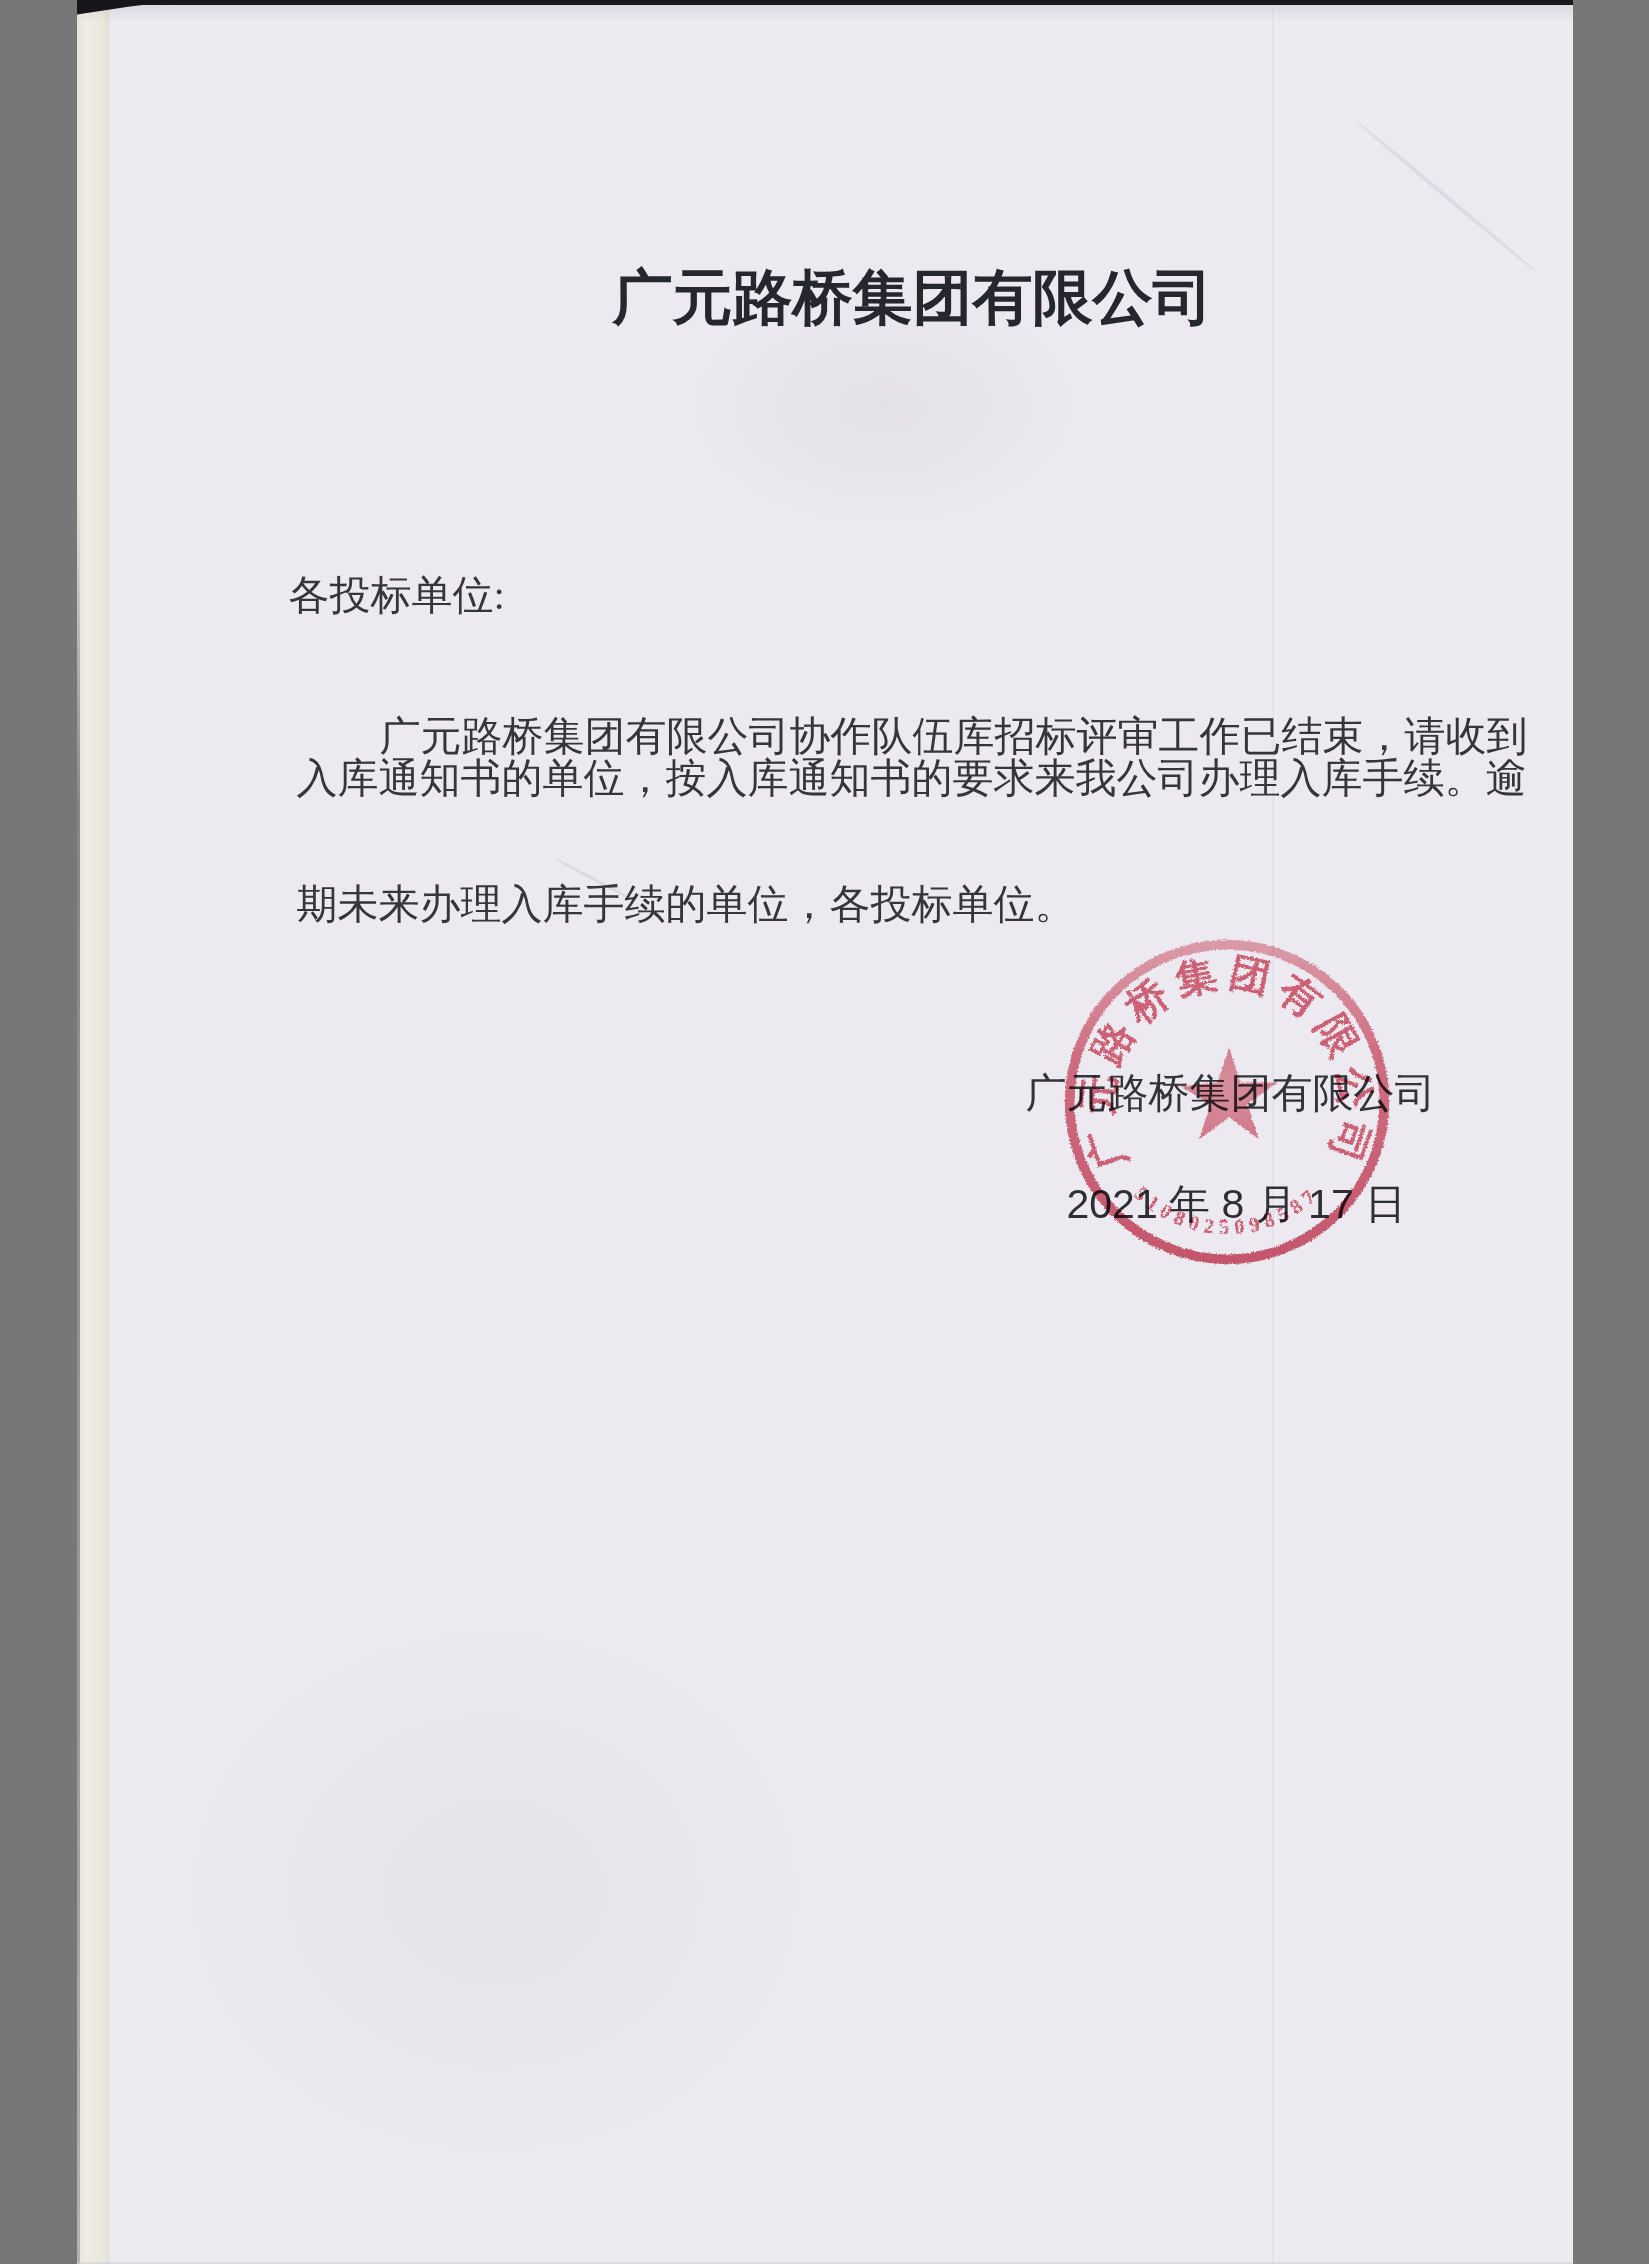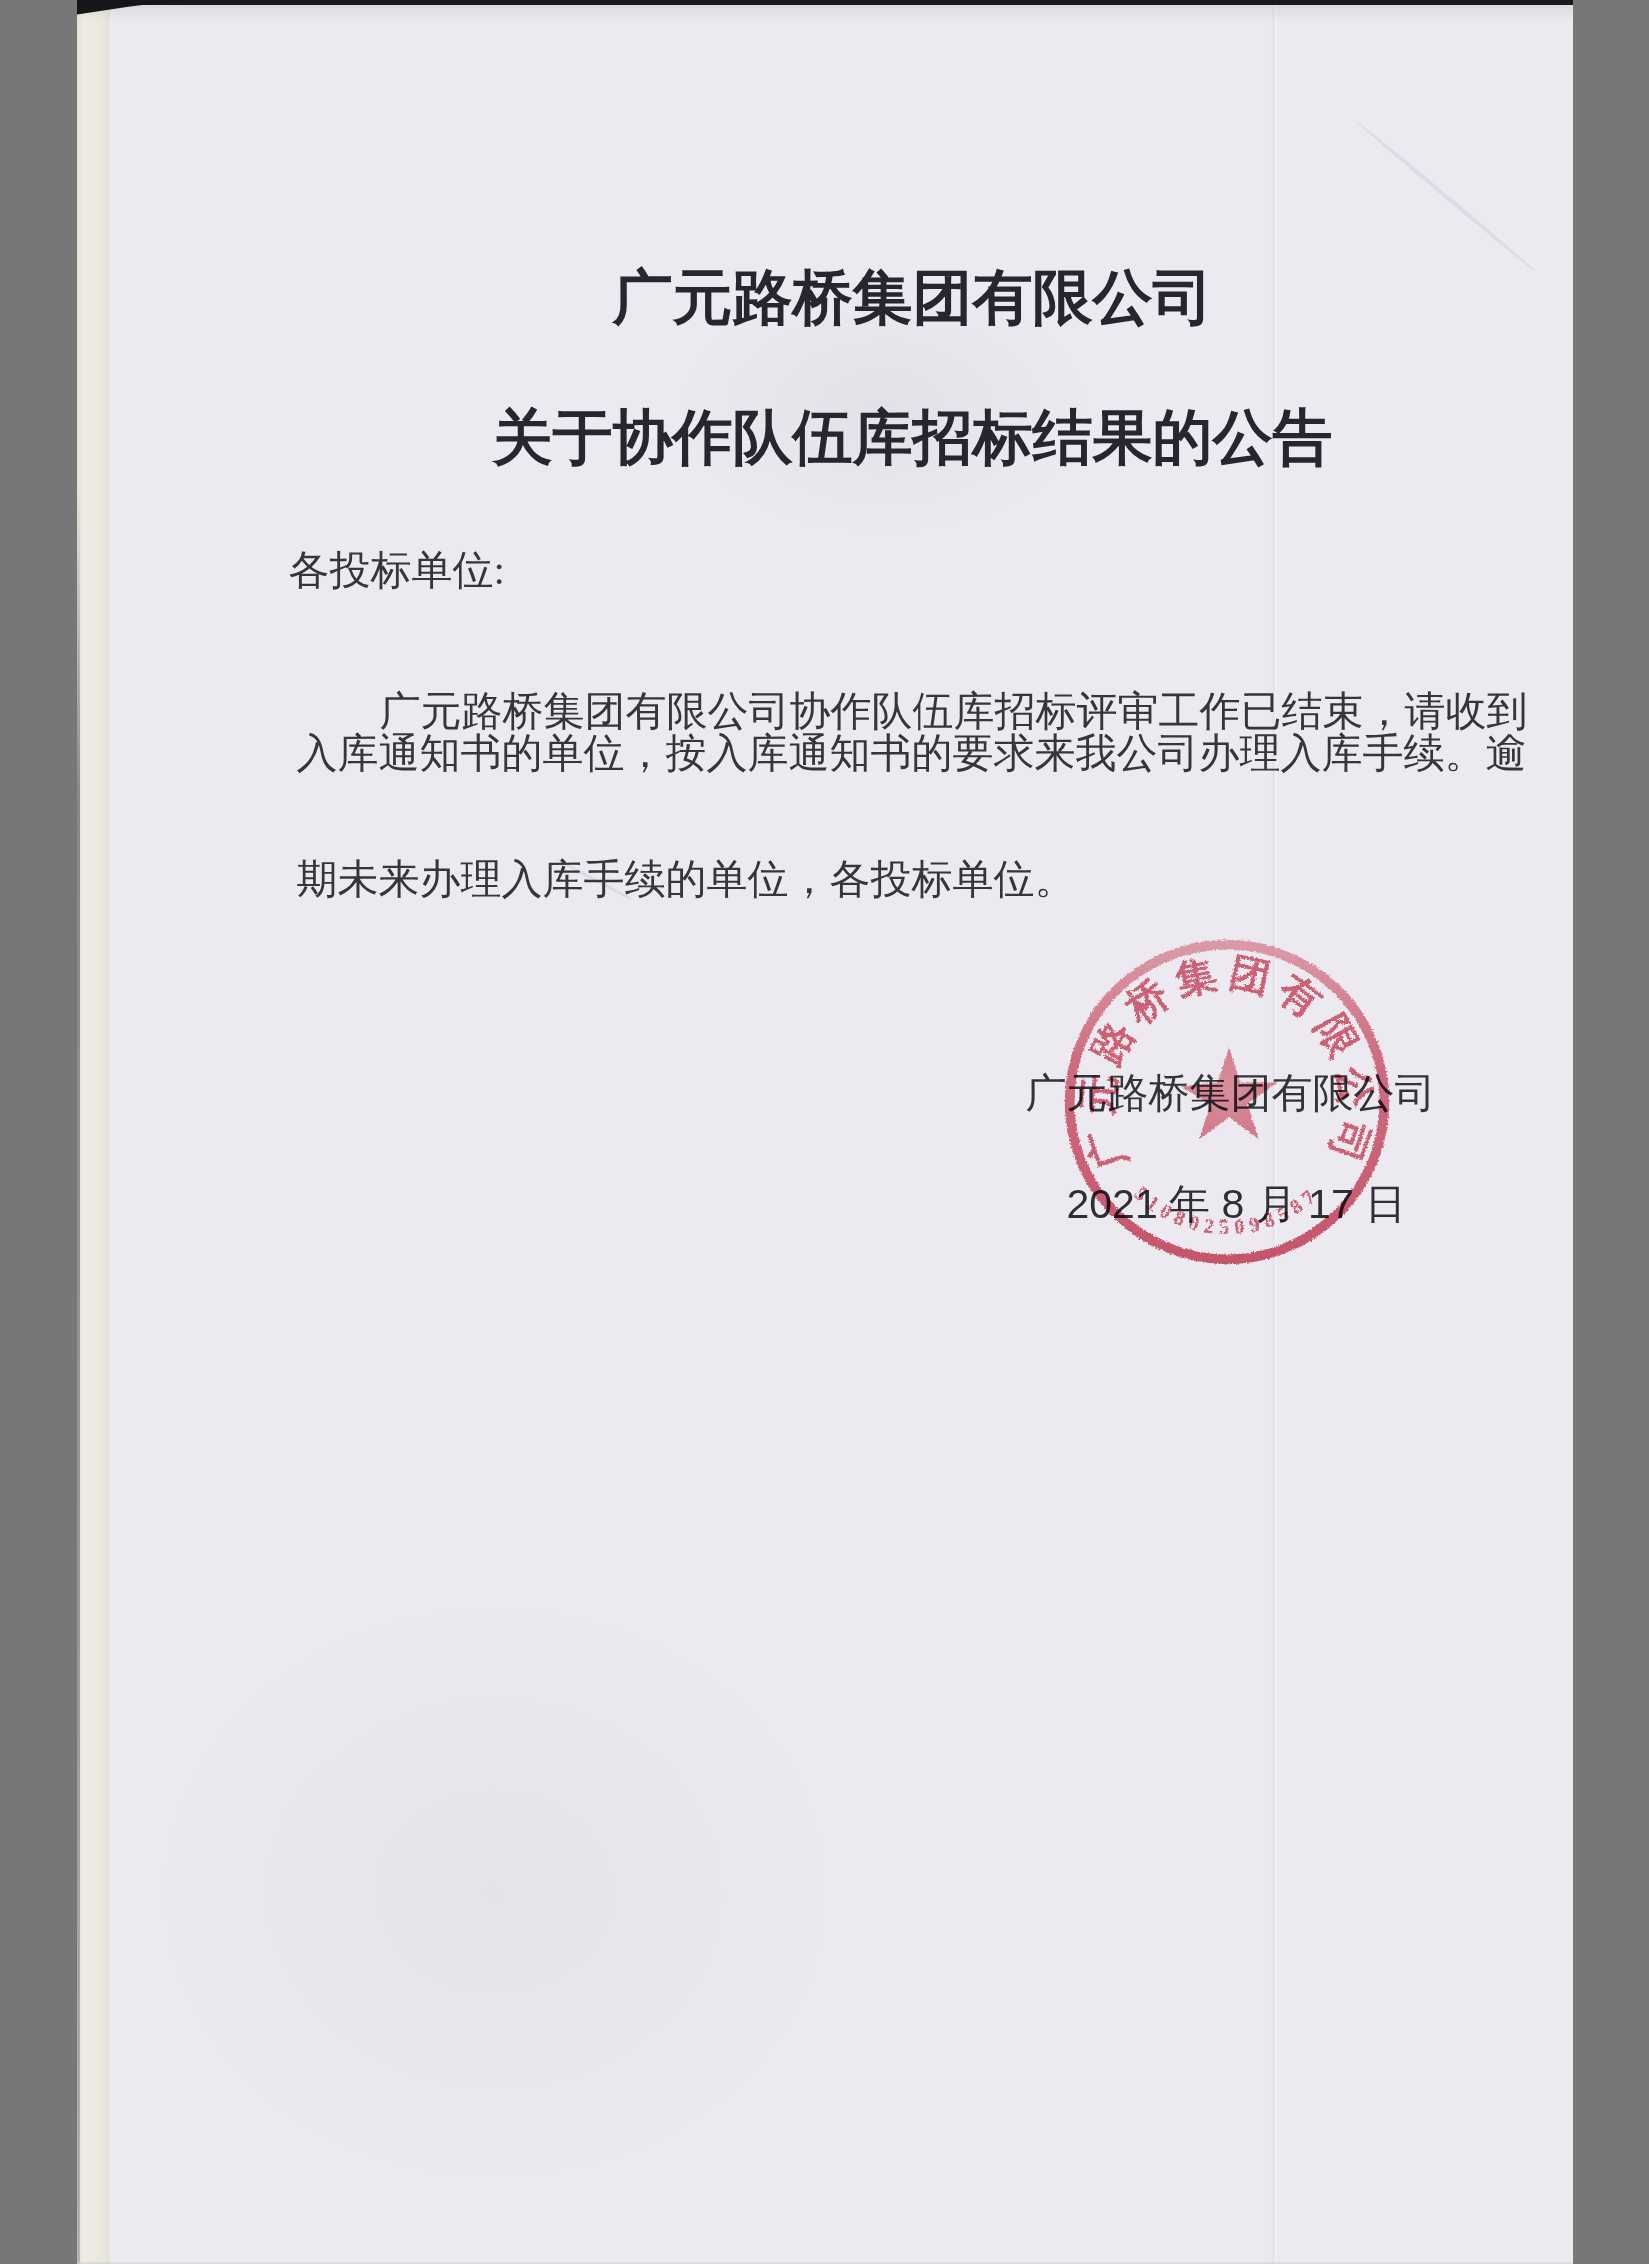--- a/index.html
+++ b/index.html
@@ -93,21 +93,21 @@
     position: absolute; left: 0; top: 2262px; width: 1650px; height: 2.9px;
     background: #cfced4; opacity: 0.6;
   }
 
   
   .txt { position: absolute; white-space: nowrap; }
   .doc-title {
     font-size: 60px; font-weight: 700; color: #26262e;
     left: 836px; transform: translateX(-50%);
   }
-  .body-text { font-size: 41px; color: #35353c; }
+  .body-text { font-size: 41px; color: #35353c; margin-top: 25px; }
   .sig-text  { font-size: 41px; color: #33333a; }
   .date-text {
     font-size: 41px; color: #2e2e35;
     font-family: "Liberation Sans", "DejaVu Sans", sans-serif;
   }
 
   
   .seal {
     position: absolute; left: 946px; top: 898px; width: 408px; height: 408px;
     mix-blend-mode: multiply; opacity: 0.92;
@@ -134,21 +134,20 @@
   <div class="edge-right-line"></div>
   <div class="edge-right-dark"></div>
   <div class="edge-top"></div>
   <div class="edge-top-shadow"></div>
   <div class="corner-top-left"></div>
   <div class="corner-top-right"></div>
   <div class="edge-bottom"></div>
 
   <div class="txt doc-title" style="top:258px">广元路桥集团有限公司</div>
 
-  <div class="txt doc-title" style="top:398px">关于协作队伍库招标结果的公告</div>
 
   <div class="txt body-text" style="left:212px; top:543px">各投标单位:</div>
 
   <div class="txt body-text" style="left:303px; top:684px">广元路桥集团有限公司协作队伍库招标评审工作已结束，请收到</div>
 
   <div class="txt body-text" style="left:220px; top:726px">入库通知书的单位，按入库通知书的要求来我公司办理入库手续。逾</div>
 
   <div class="txt body-text" style="left:220px; top:852px">期未来办理入库手续的单位，各投标单位。</div>
 
   <div class="txt sig-text" style="left:949px; top:1066px">广元路桥集团有限公司</div>

